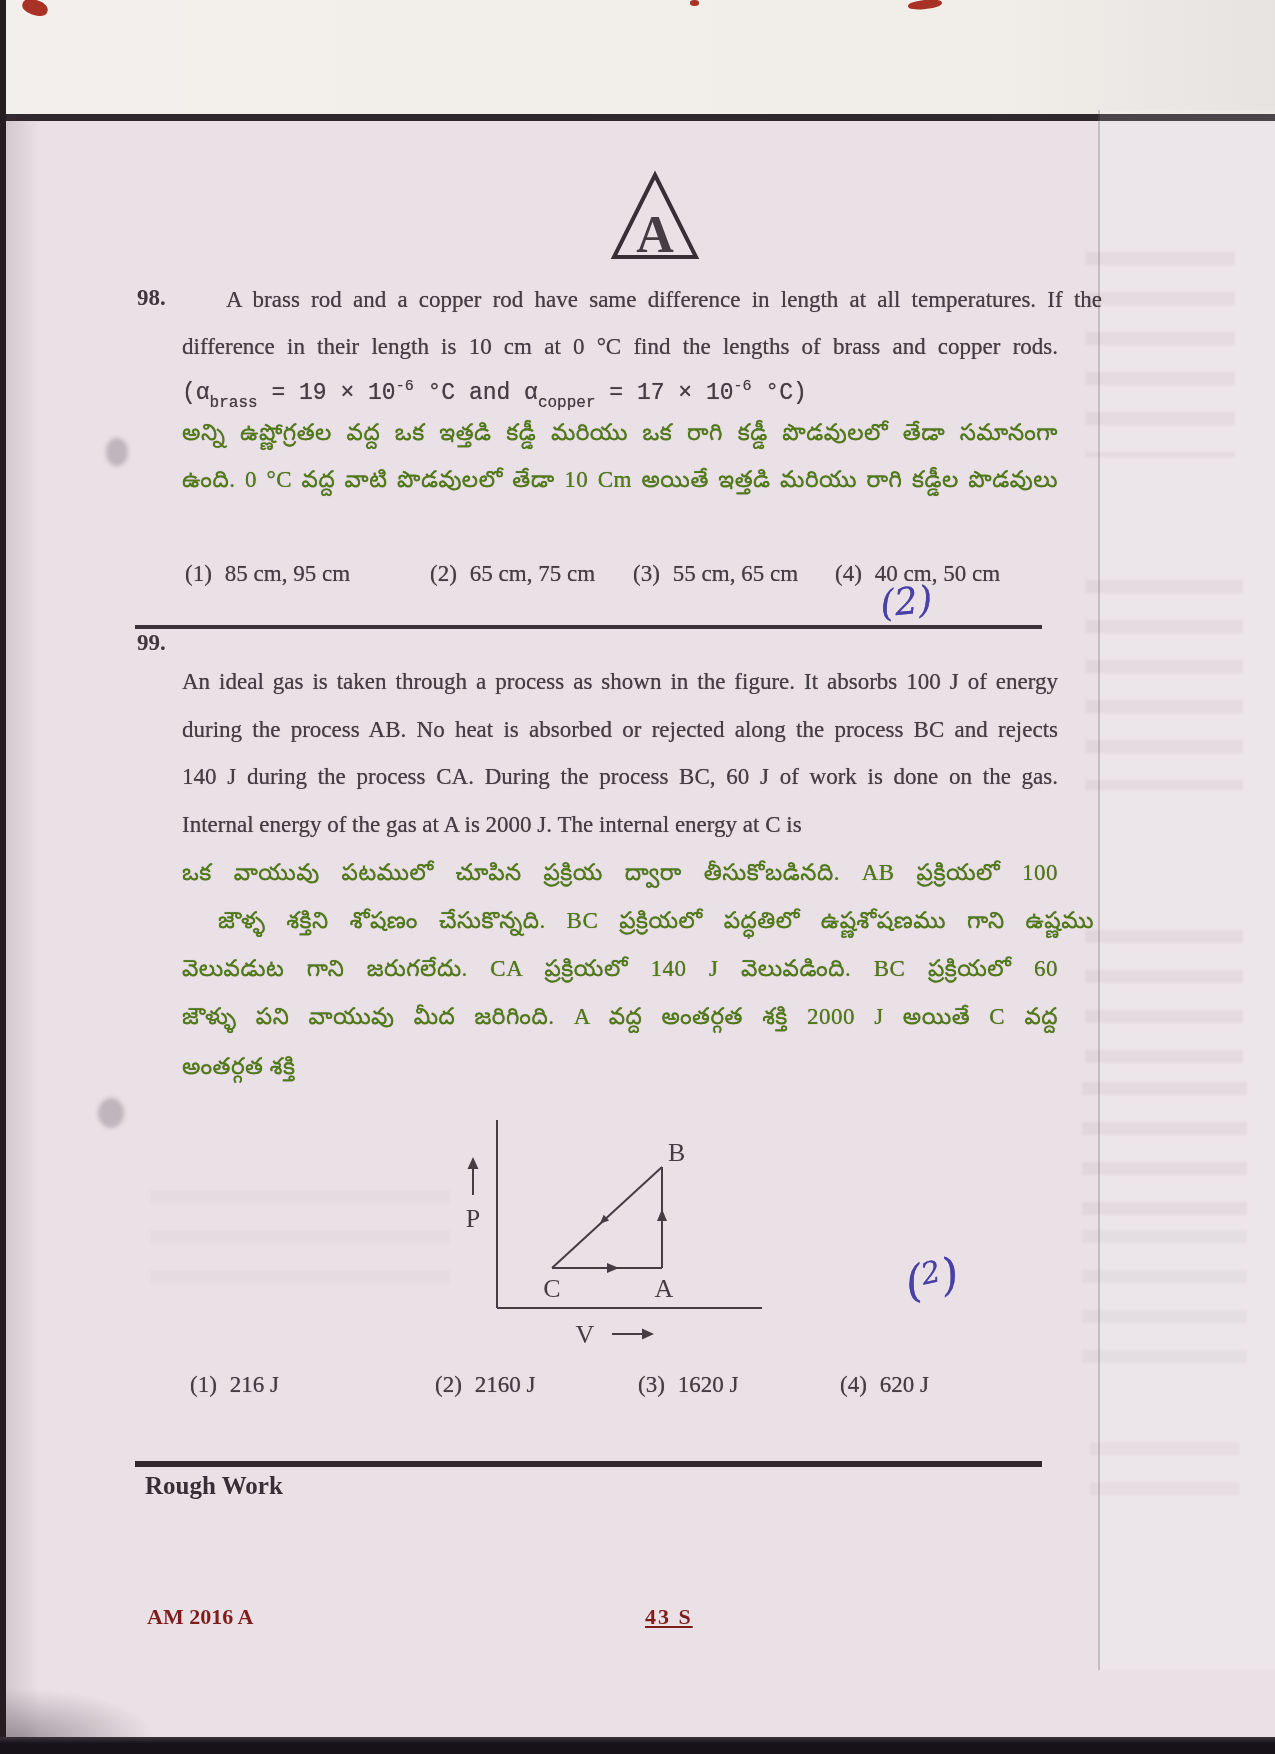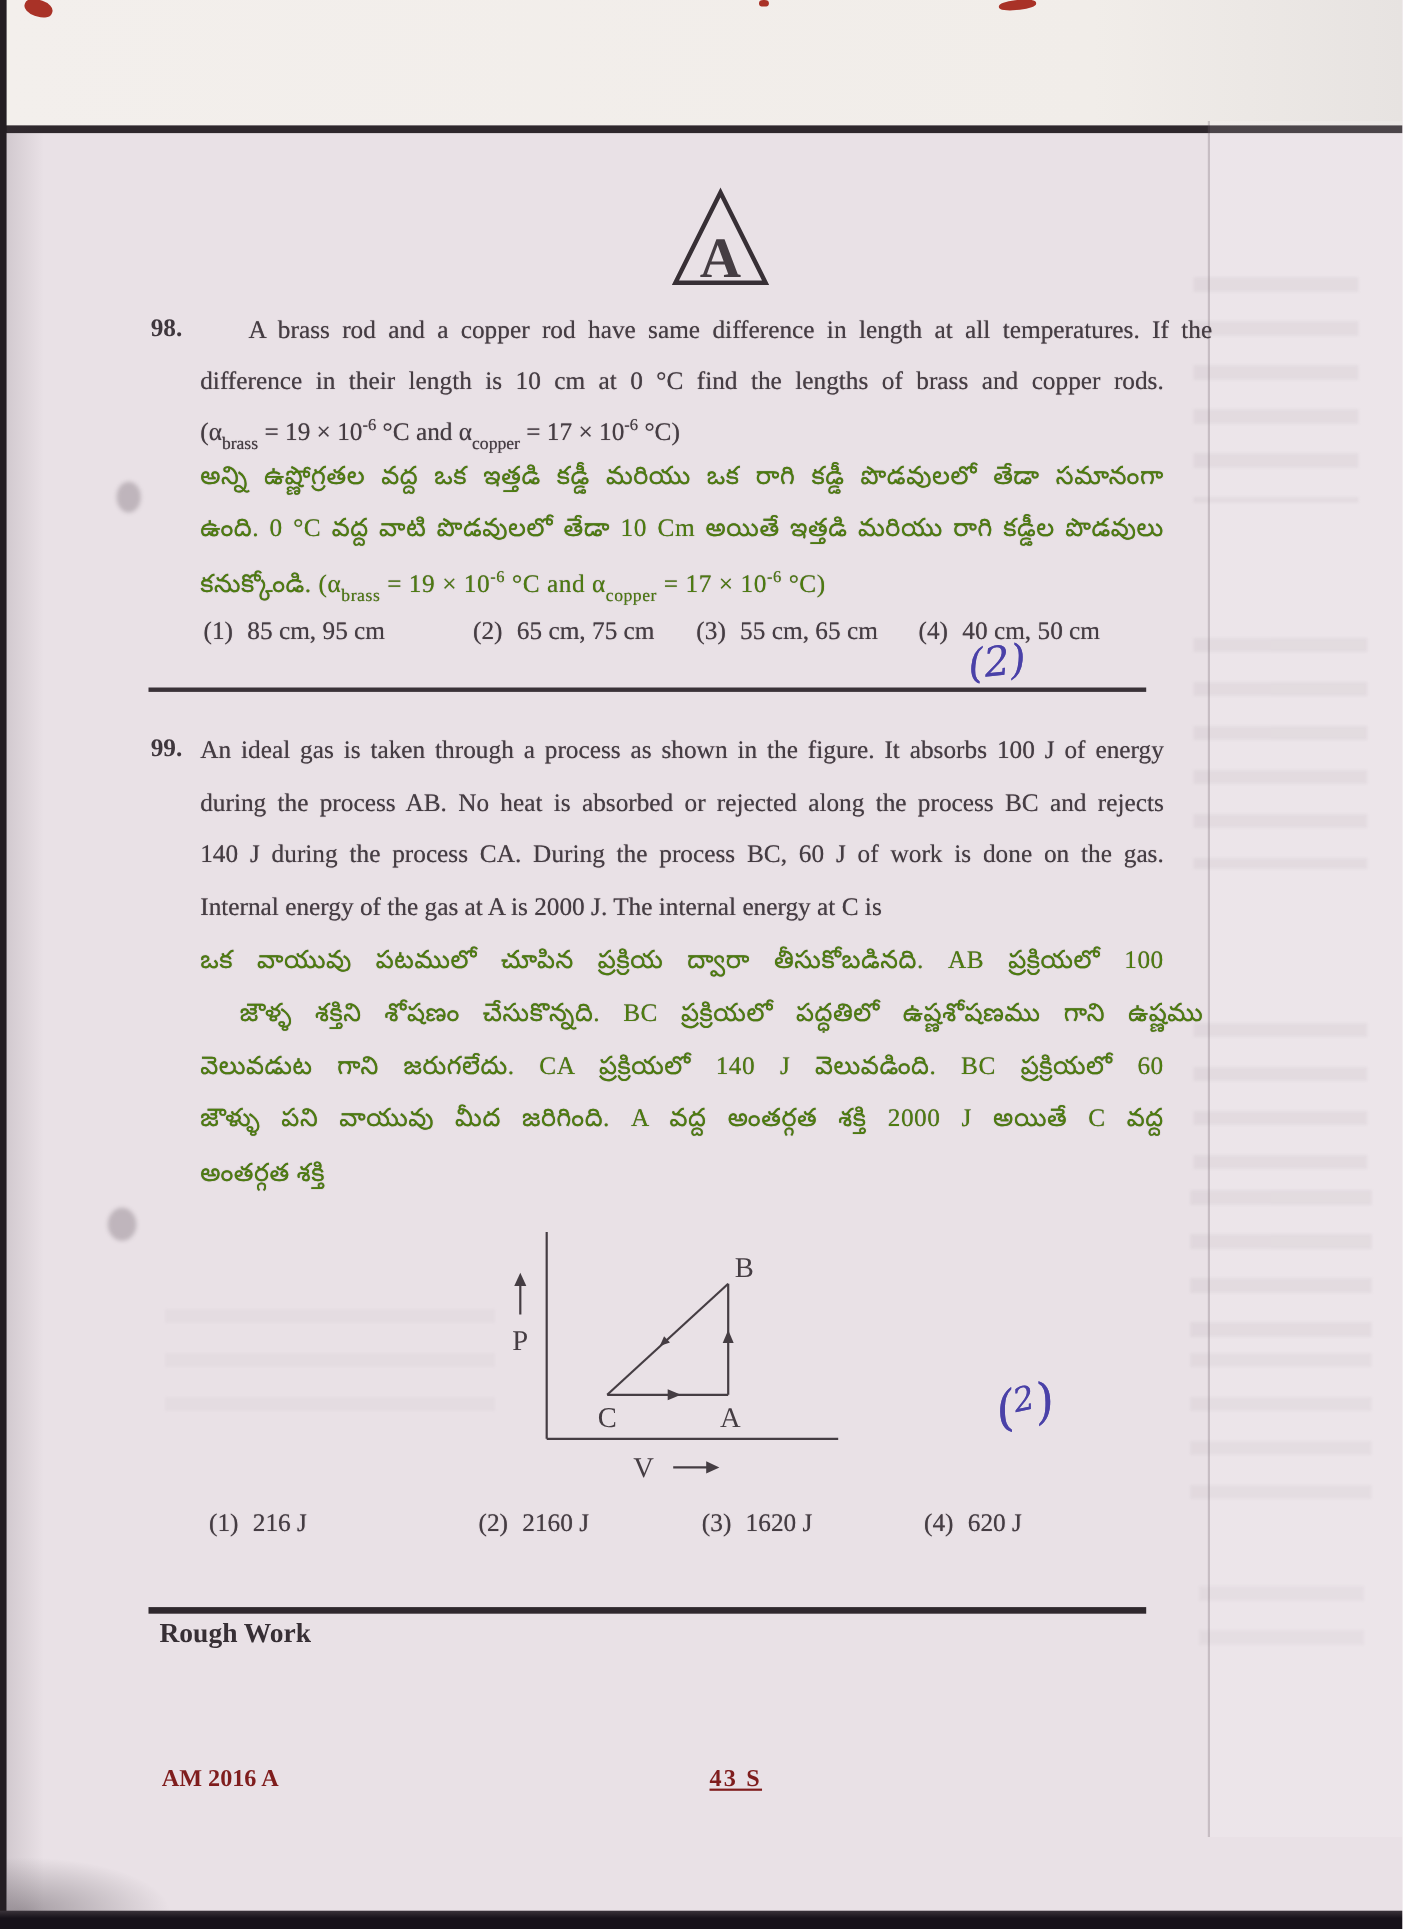--- a/index.html
+++ b/index.html
@@ -77,41 +77,38 @@
 
   <svg class="logo" width="96" height="96" viewBox="0 0 96 96">
     <polygon points="48,7 89,89 7,89" fill="none" stroke="#372f35" stroke-width="4"></polygon>
     <text x="48" y="84" font-size="52" font-weight="bold" text-anchor="middle">A</text>
   </svg>
 
   <div class="qnum" style="top:285px;">98.</div>
   <div class="line just" style="top:285px;margin-left:44px;">A brass rod and a copper rod have same difference in length at all temperatures. If the</div>
   <div class="line just" style="top:332px;">difference in their length is 10 cm at 0 °C find the lengths of brass and copper rods.</div>
 
-  <div class="line plain" style="top:372px;">
+  <div class="line plain" style="top:372px;font-family:Liberation Mono, monospace;">
     <span>(α</span><span class="sub">brass</span><span> = 19 × 10</span><span class="sup">-6</span><span> °C and α</span><span class="sub">copper</span><span> = 17 × 10</span><span class="sup">-6</span><span> °C)</span>
   </div>
 
   <div class="line just tel" style="top:418px;">అన్ని ఉష్ణోగ్రతల వద్ద ఒక ఇత్తడి కడ్డీ మరియు ఒక రాగి కడ్డీ పొడవులలో తేడా సమానంగా</div>
   <div class="line just tel" style="top:465px;">ఉంది. 0 °C వద్ద వాటి పొడవులలో తేడా 10 Cm అయితే ఇత్తడి మరియు రాగి కడ్డీల పొడవులు</div>
 
-  <div class="line plain tel" style="top:510px;">
-    <span>కనుక్కోండి. </span><span>(α</span><span class="sub">brass</span><span> = 19 × 10</span><span class="sup">-6</span><span> °C and α</span><span class="sub">copper</span><span> = 17 × 10</span><span class="sup">-6</span><span> °C)</span>
-  </div>
 
   <div class="opt" style="left:185px;top:561px;"><span class="ol">(1)</span><span>85 cm, 95 cm</span></div>
   <div class="opt" style="left:430px;top:561px;"><span class="ol">(2)</span><span>65 cm, 75 cm</span></div>
   <div class="opt" style="left:633px;top:561px;"><span class="ol">(3)</span><span>55 cm, 65 cm</span></div>
   <div class="opt" style="left:835px;top:561px;"><span class="ol">(4)</span><span>40 cm, 50 cm</span></div>
 
   <div class="hand" style="left:880px;top:580px;font-size:37px;transform:rotate(-6deg);">(2)</div>
 
   <div class="divider" style="top:625px;"></div>
 
-  <div class="qnum" style="top:667px;">99.</div>
+  <div class="qnum" style="top:630px;">99.</div>
   <div class="line just" style="top:667px;">An ideal gas is taken through a process as shown in the figure. It absorbs 100 J of energy</div>
   <div class="line just" style="top:715px;">during the process AB. No heat is absorbed or rejected along the process BC and rejects</div>
   <div class="line just" style="top:762px;">140 J during the process CA. During the process BC, 60 J of work is done on the gas.</div>
   <div class="line plain" style="top:810px;">Internal energy of the gas at A is 2000 J. The internal energy at C is</div>
 
   <div class="line just tel" style="top:858px;">ఒక వాయువు పటములో చూపిన ప్రక్రియ ద్వారా తీసుకోబడినది. AB ప్రక్రియలో 100</div>
   <div class="line just tel" style="top:906px;margin-left:36px;">జౌళ్ళ శక్తిని శోషణం చేసుకొన్నది. BC ప్రక్రియలో పద్ధతిలో ఉష్ణశోషణము గాని ఉష్ణము</div>
   <div class="line just tel" style="top:954px;">వెలువడుట గాని జరుగలేదు. CA ప్రక్రియలో 140 J వెలువడింది. BC ప్రక్రియలో 60</div>
   <div class="line just tel" style="top:1002px;">జౌళ్ళు పని వాయువు మీద జరిగింది. A వద్ద అంతర్గత శక్తి 2000 J అయితే C వద్ద</div>
   <div class="line plain tel" style="top:1052px;">అంతర్గత శక్తి</div>

